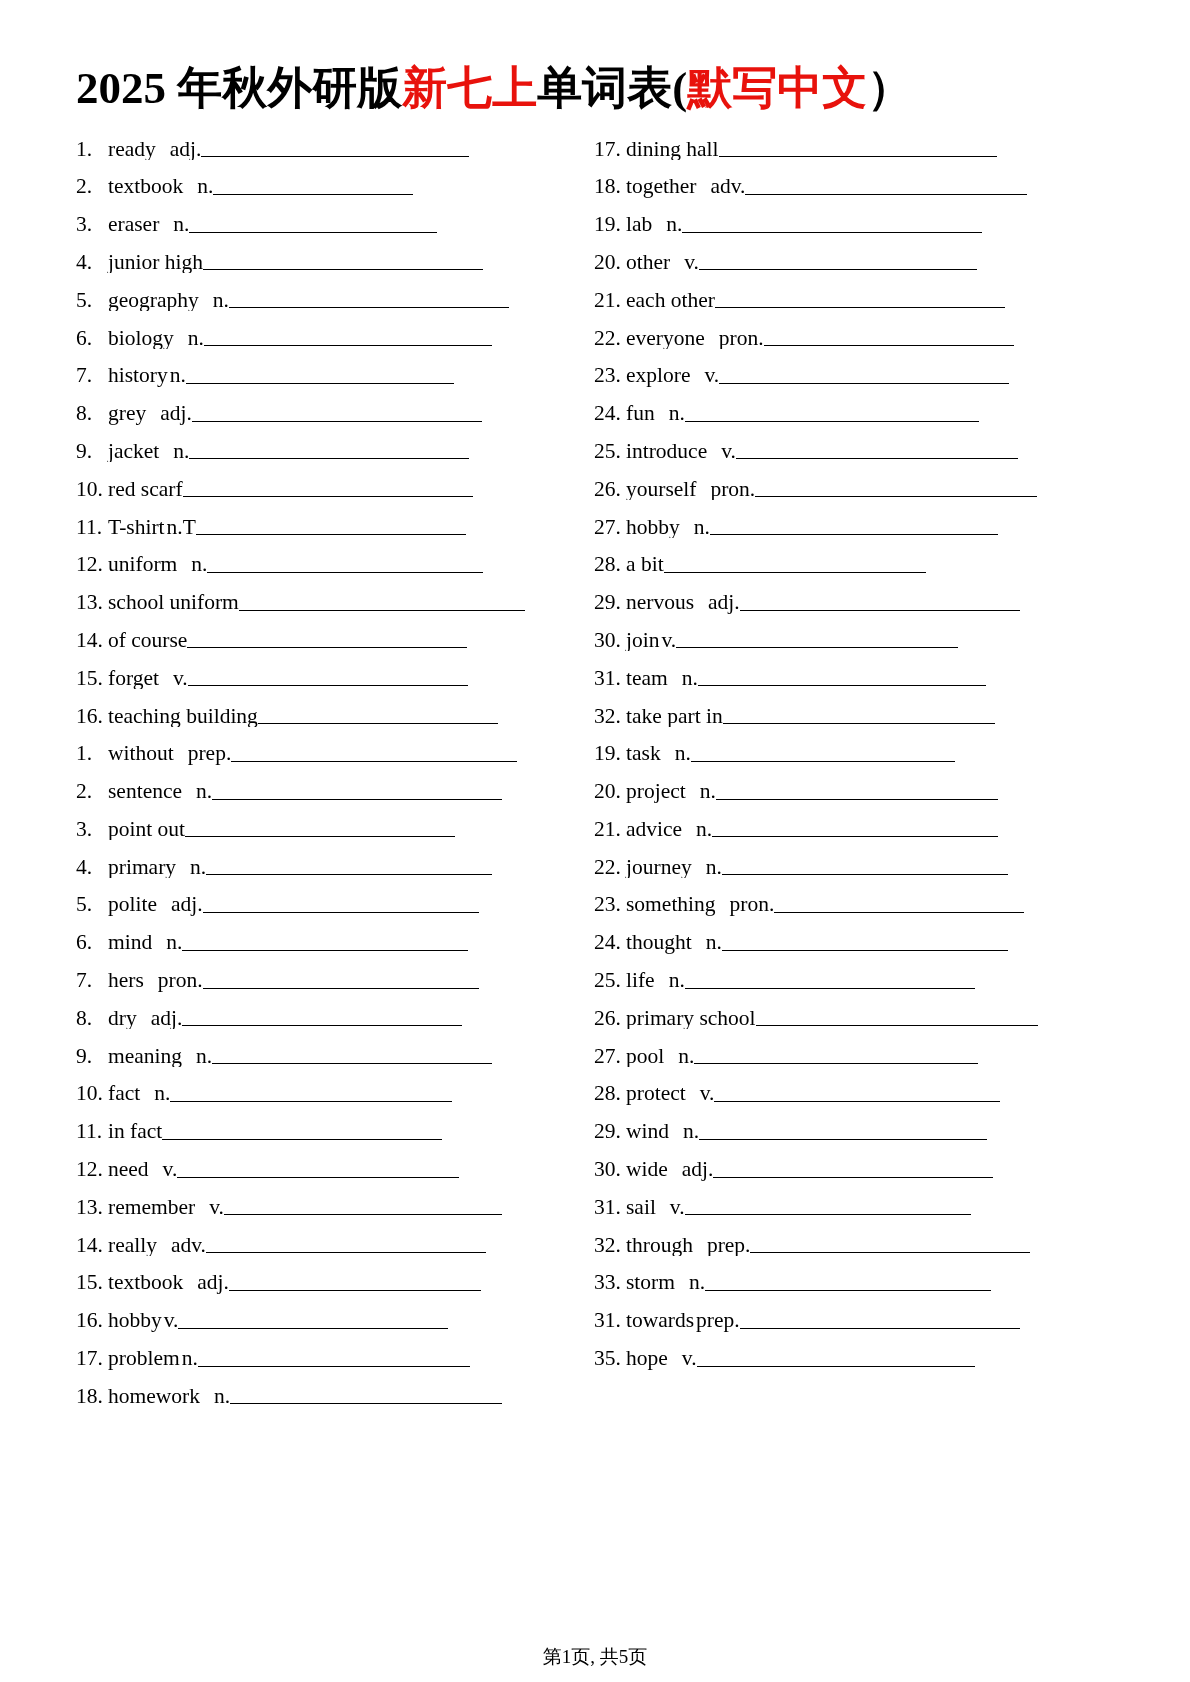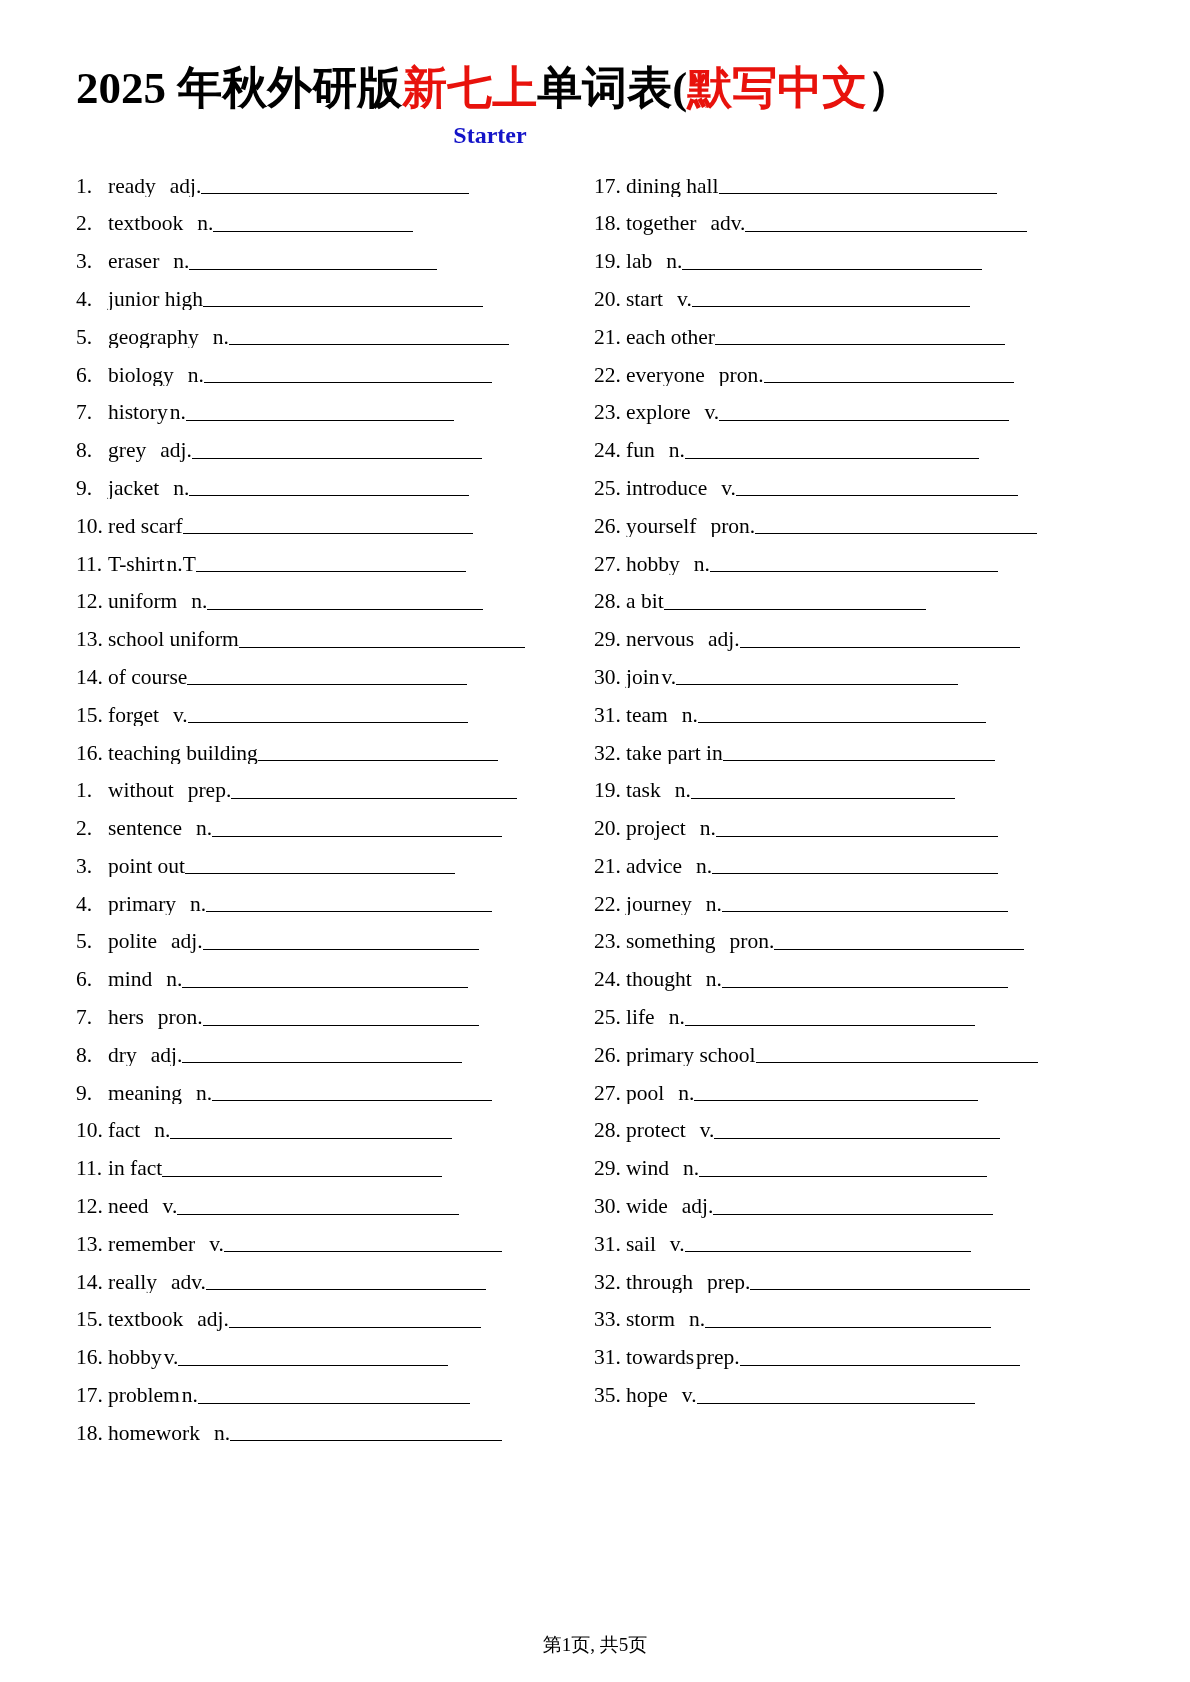--- a/index.html
+++ b/index.html
@@ -75,39 +75,38 @@
   }
   .pos.tight { padding-left: 2px; }
   .rule {
     border-bottom: 1.4px solid #000;
     height: 1px;
     margin-bottom: 3px;
     flex: 0 0 auto;
   }
   .footer {
     position: absolute;
-    bottom: 24px;
+    bottom: 12px;
     left: 0;
     width: 1190px;
     text-align: center;
     font-size: 19px;
     font-family: "Liberation Serif", serif;
   }
 </style>
 </head>
 <body>
 
 <div class="page">
 
   <div class="doc-title">
     <span class="black">2025 年秋外研版</span><span class="red">新七上</span><span class="black">单词表(</span><span class="red">默写中文</span><span class="black">）</span>
   </div>
 
   <div id="sections-root">
-      <div class="section-head">Starter</div>
       <div class="columns">
         <div class="col">
           <div class="entry">
             <span class="num">1.</span>
             <span class="word">ready</span>
             <span class="pos">adj.</span>
             <span class="rule" style="width: 268px;"></span>
           </div>
           <div class="entry">
             <span class="num">2.</span>
@@ -208,21 +207,21 @@
             <span class="rule" style="width: 282px;"></span>
           </div>
           <div class="entry">
             <span class="num">19.</span>
             <span class="word">lab</span>
             <span class="pos">n.</span>
             <span class="rule" style="width: 300px;"></span>
           </div>
           <div class="entry">
             <span class="num">20.</span>
-            <span class="word">start</span>
+            <span class="word">other</span>
             <span class="pos">v.</span>
             <span class="rule" style="width: 278px;"></span>
           </div>
           <div class="entry">
             <span class="num">21.</span>
             <span class="word">each other</span>
             <span class="rule" style="width: 290px;"></span>
           </div>
           <div class="entry">
             <span class="num">22.</span>

